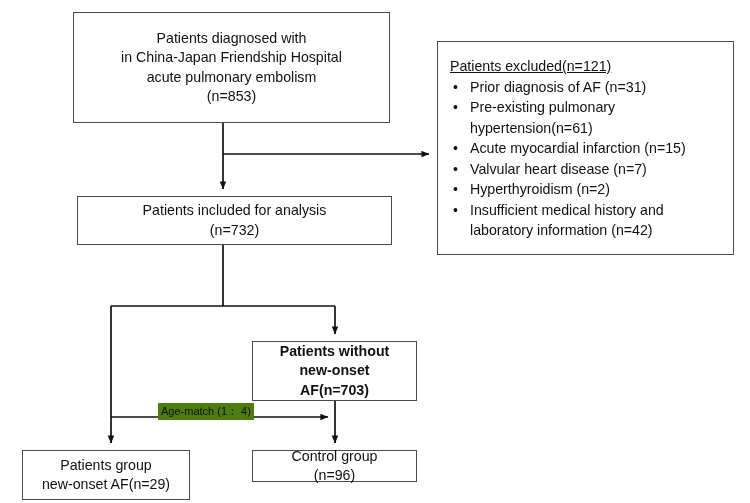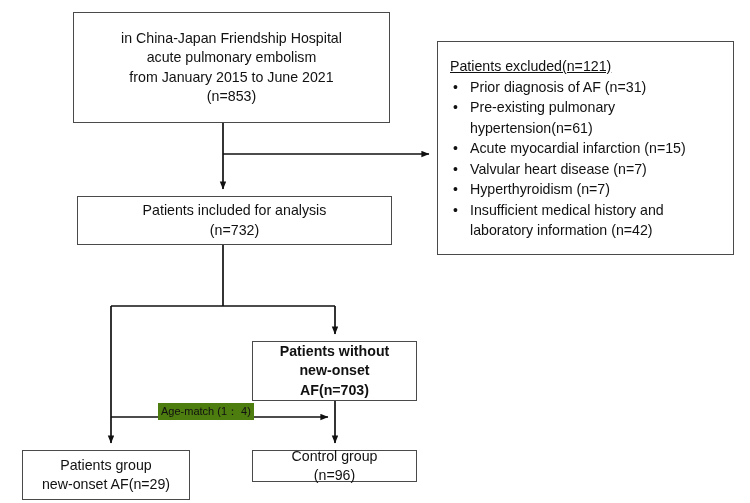--- a/index.html
+++ b/index.html
@@ -135,23 +135,23 @@
 
       <line x1="111" y1="306" x2="111" y2="443" marker-end="url(#arrowhead)"></line>
 
       <line x1="111" y1="417" x2="328" y2="417" marker-end="url(#arrowhead)"></line>
 
       <line x1="335" y1="401" x2="335" y2="443" marker-end="url(#arrowhead)"></line>
     </g>
   </svg>
 
   <div class="node" id="node-enrolled">
+    <span class="line">Patients diagnosed with</span>
     <span class="line">in China-Japan Friendship Hospital</span>
     <span class="line">acute pulmonary embolism</span>
-    <span class="line">from January 2015 to June 2021</span>
     <span class="line">(n=853)</span>
   </div>
 
   <div class="node" id="node-excluded">
     <div class="excl-head">Patients excluded(n=121)</div>
     <ul class="excl-list">
       <li class="excl-item">
         <span class="bullet">•</span>
         <span class="line">Prior diagnosis of AF (n=31)</span>
       </li>
@@ -163,21 +163,21 @@
       <li class="excl-item">
         <span class="bullet">•</span>
         <span class="line">Acute myocardial infarction (n=15)</span>
       </li>
       <li class="excl-item">
         <span class="bullet">•</span>
         <span class="line">Valvular heart disease (n=7)</span>
       </li>
       <li class="excl-item">
         <span class="bullet">•</span>
-        <span class="line">Hyperthyroidism (n=7)</span>
+        <span class="line">Hyperthyroidism (n=2)</span>
       </li>
       <li class="excl-item">
         <span class="bullet">•</span>
         <span class="line">Insufficient medical history and</span>
         <span class="line">laboratory information (n=42)</span>
       </li>
     </ul>
   </div>
 
   <div class="node" id="node-included">

